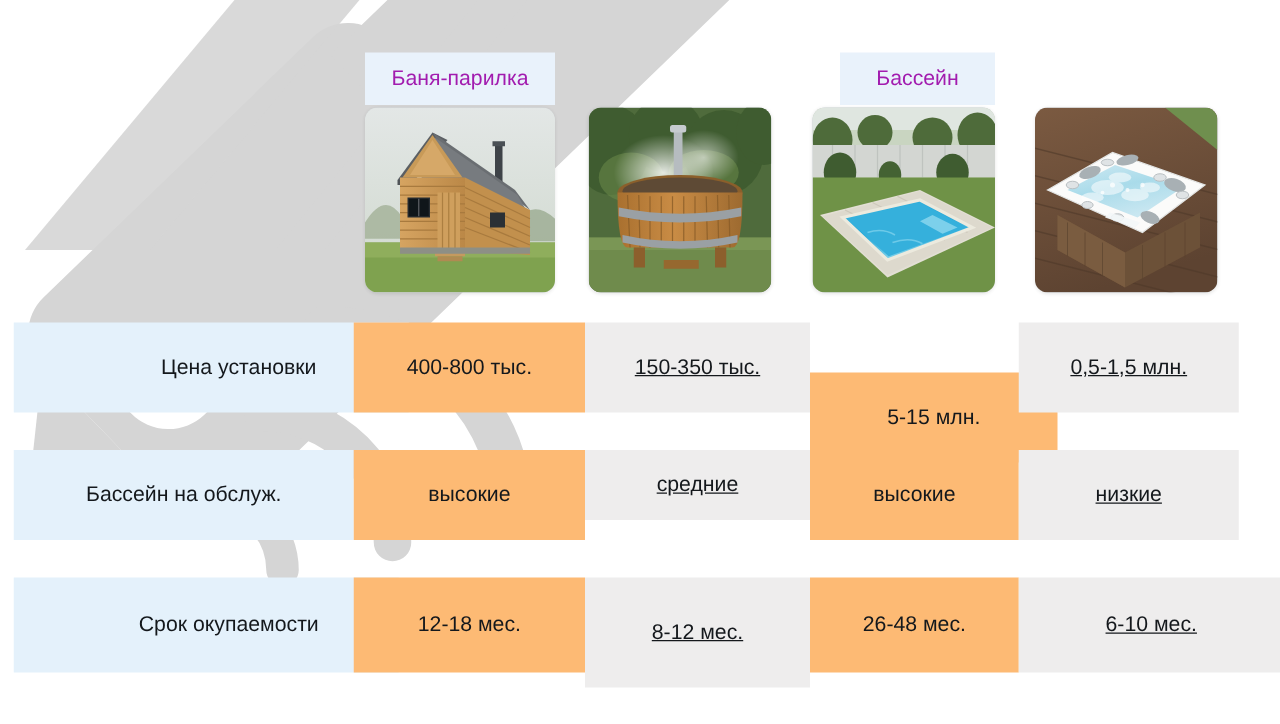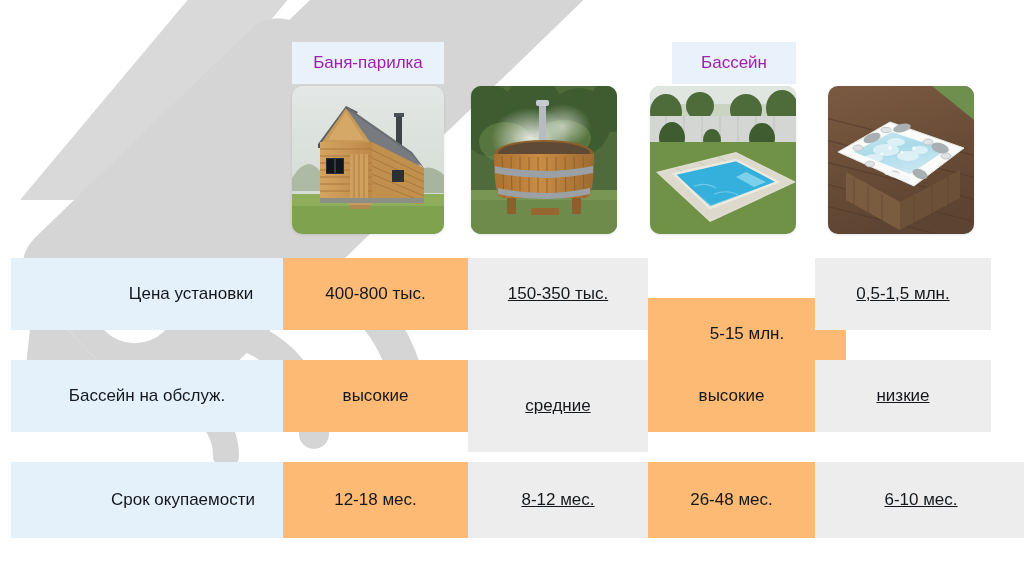--- a/index.html
+++ b/index.html
@@ -383,23 +383,23 @@
   </div>
 
   <div class="row-label" style="top:258px; height:72px;padding-left:44px;">Цена установки</div>
   <div class="cell shade-dark" style="left:283px; top:258px; width:185px; height:72px;">400-800 тыс.</div>
   <div class="cell shade-light" style="left:468px; top:258px; width:180px; height:72px;">150-350 тыс.</div>
   <div class="cell shade-dark" style="left:648px; top:258px; width:198px; height:72px;margin-top:40px;">5-15 млн.</div>
   <div class="cell shade-light" style="left:815px; top:258px; width:176px; height:72px;">0,5-1,5 млн.</div>
 
   <div class="row-label" style="top:360px; height:72px;">Бассейн на обслуж.</div>
   <div class="cell shade-dark" style="left:283px; top:360px; width:185px; height:72px;">высокие</div>
-  <div class="cell shade-light" style="left:468px; top:360px; width:180px; height:92px;">средние</div>
+  <div class="cell shade-light" style="left:468px; top:360px; width:180px; height:56px;">средние</div>
   <div class="cell shade-dark" style="left:648px; top:360px; width:167px; height:72px;">высокие</div>
   <div class="cell shade-light" style="left:815px; top:360px; width:176px; height:72px;">низкие</div>
 
   <div class="row-label" style="top:462px; height:76px;padding-left:36px;">Срок окупаемости</div>
   <div class="cell shade-dark" style="left:283px; top:462px; width:185px; height:76px;">12-18 мес.</div>
-  <div class="cell shade-light" style="left:468px; top:462px; width:180px; height:76px;">8-12 мес.</div>
+  <div class="cell shade-light" style="left:468px; top:462px; width:180px; height:88px;">8-12 мес.</div>
   <div class="cell shade-dark" style="left:648px; top:462px; width:167px; height:76px;">26-48 мес.</div>
   <div class="cell shade-light" style="left:815px; top:462px; width:212px; height:76px;">6-10 мес.</div>
 
 </div>
 
 </body></html>

